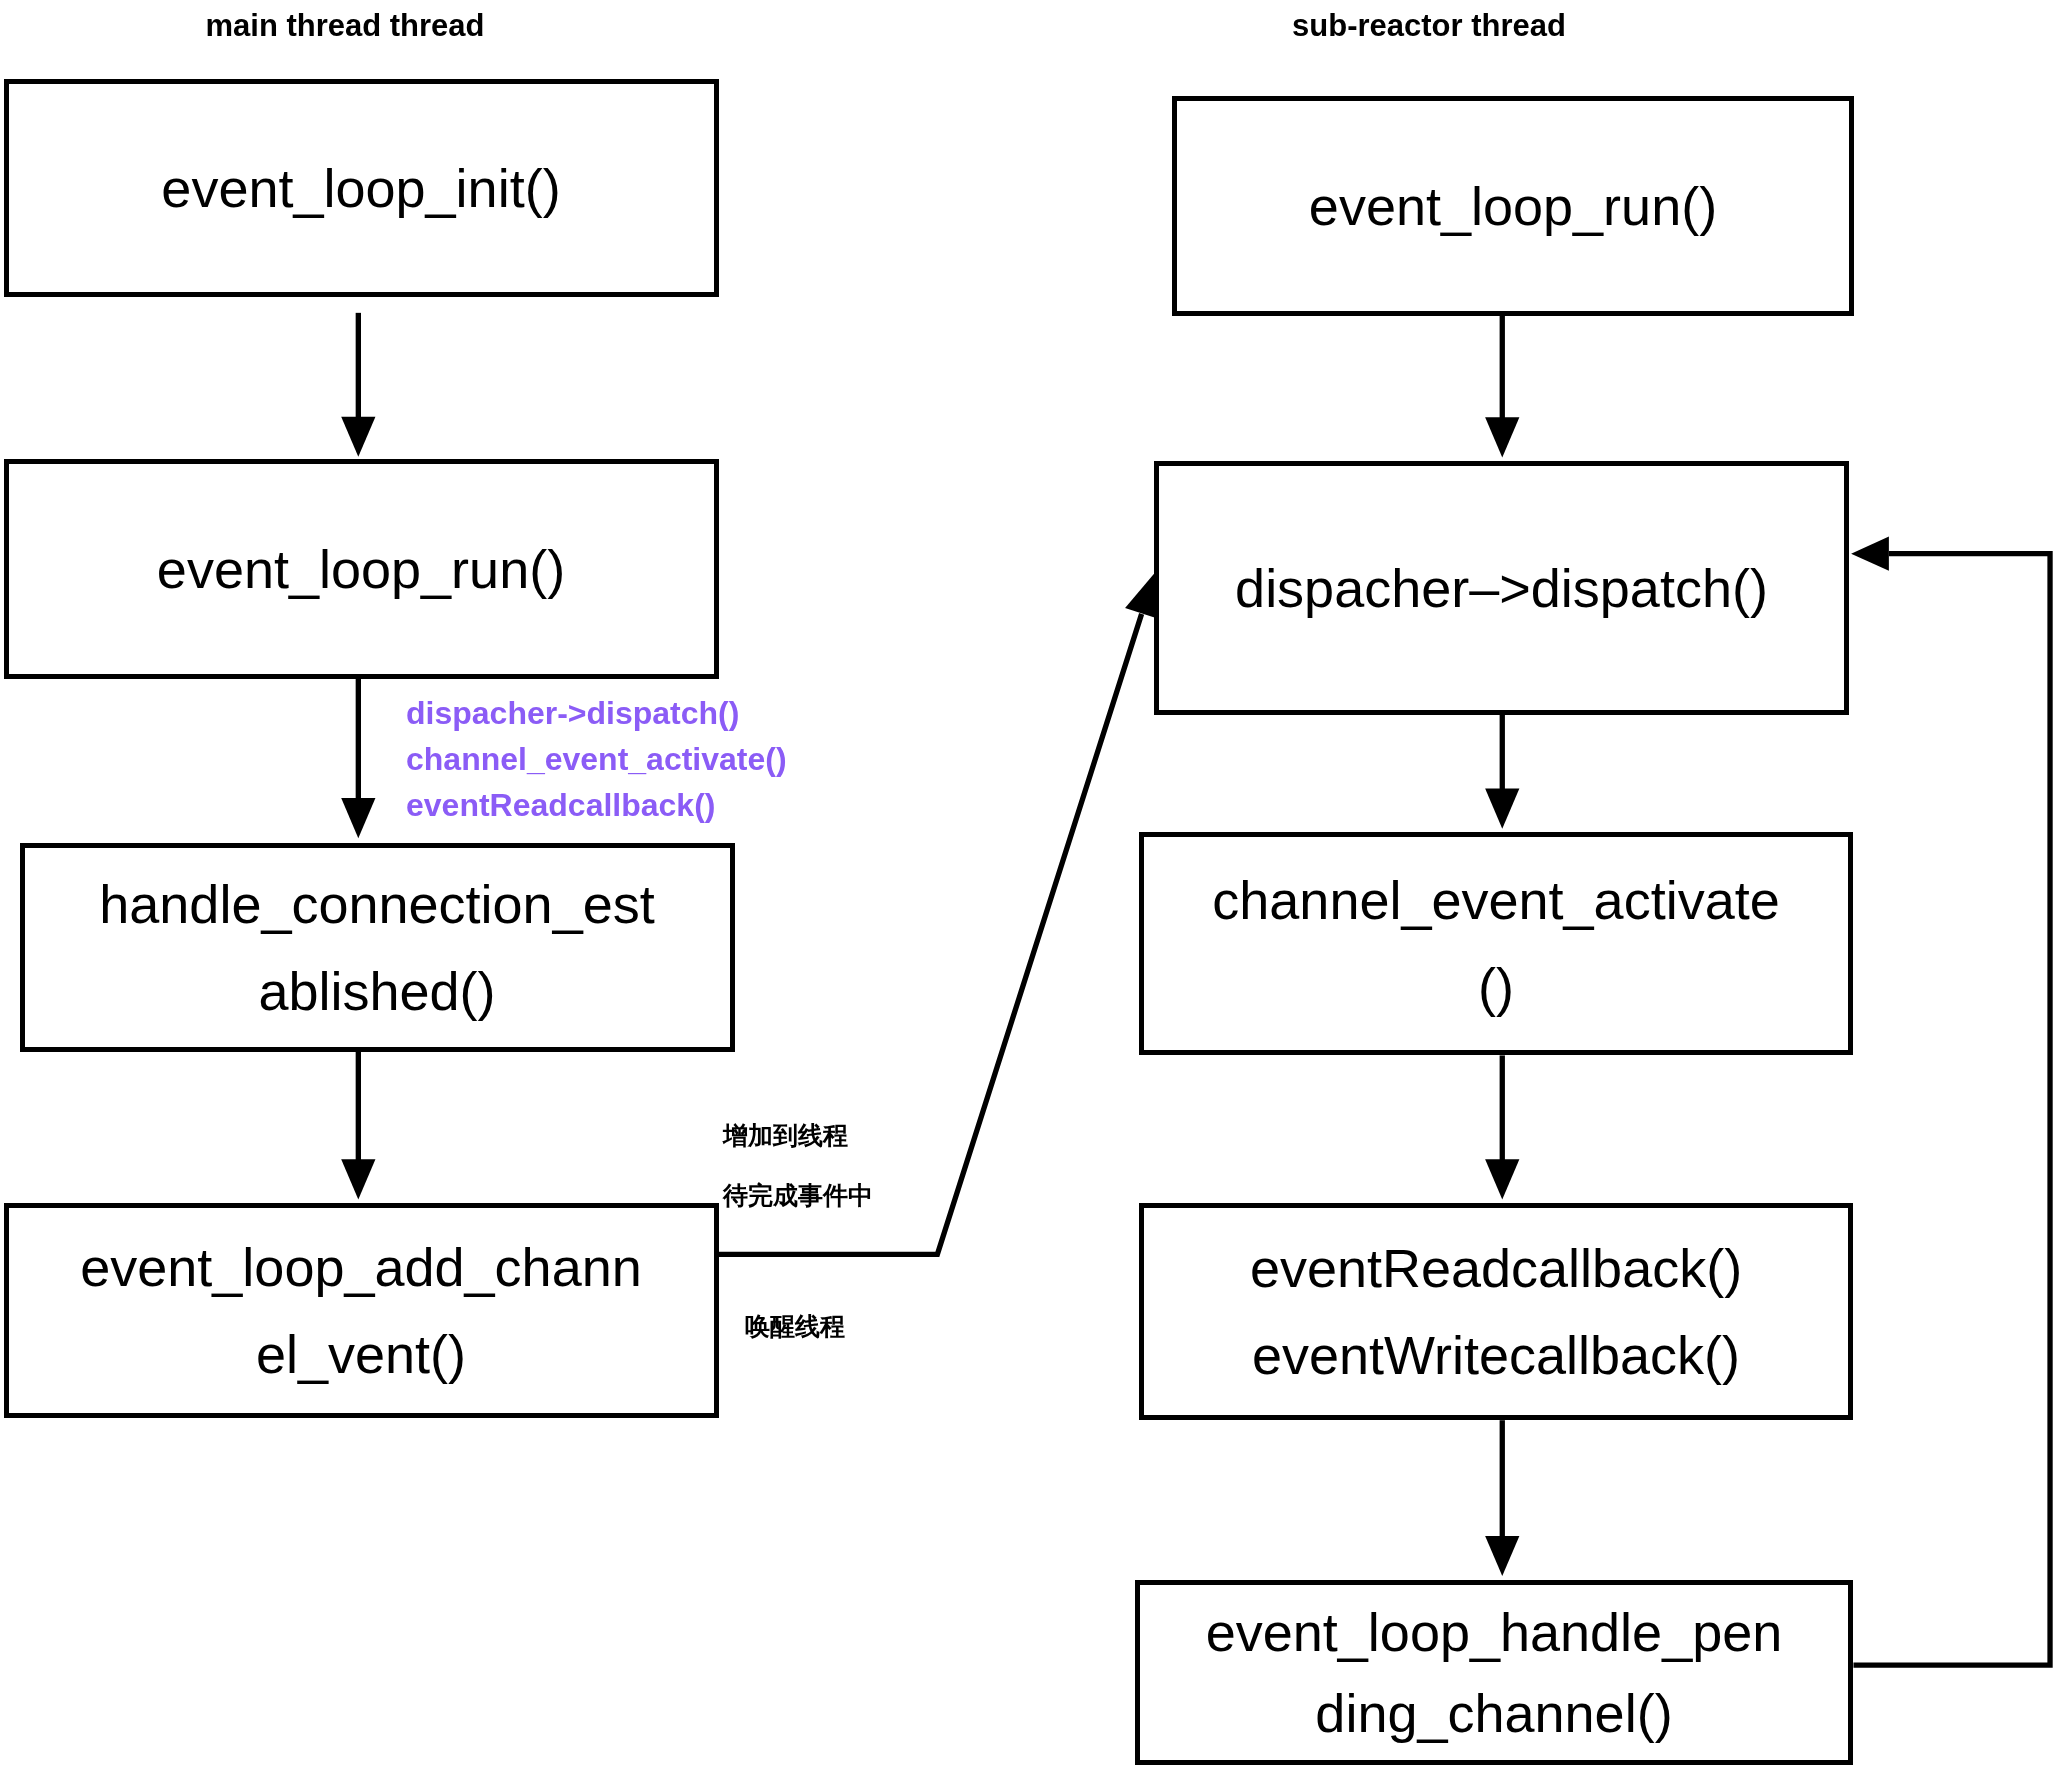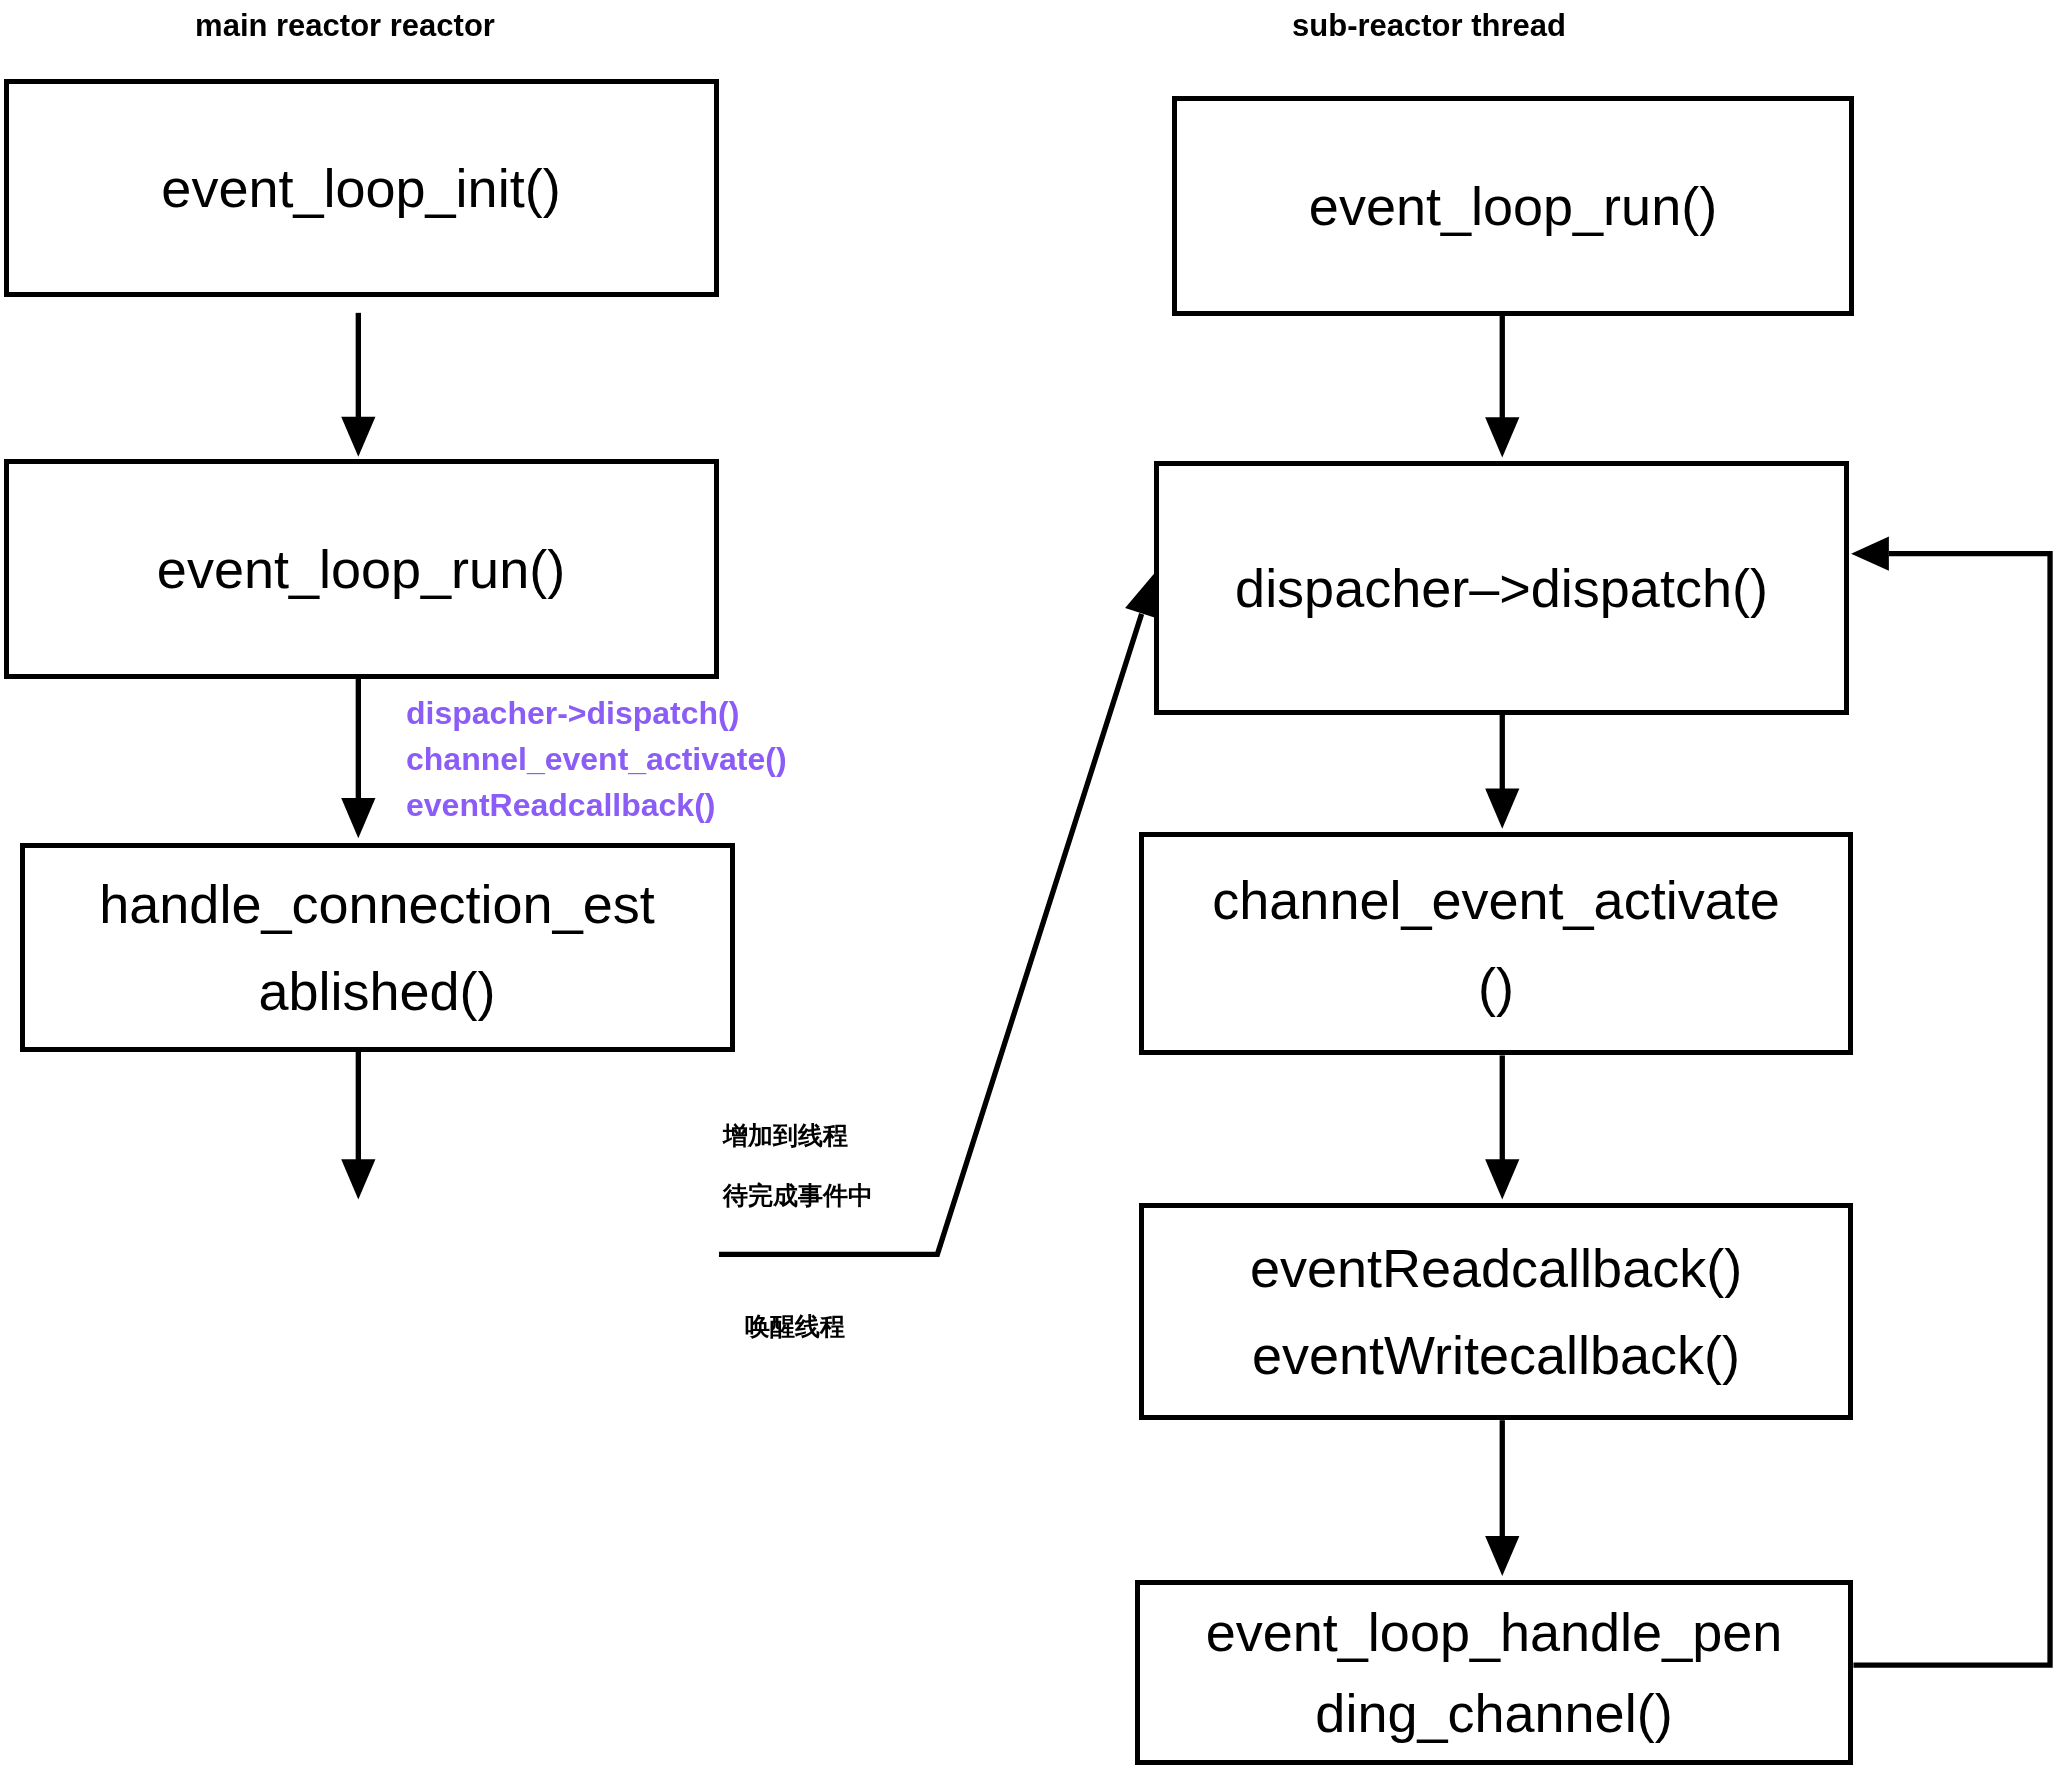--- a/index.html
+++ b/index.html
@@ -118,31 +118,33 @@
       <polyline points="1218,2125 1588,2125 1934,1040"></polyline>
       <polygon points="1955,972 1961,1048 1906,1030"></polygon>
     </g>
 
     <g>
       <polyline points="3140,2821 3473,2821 3473,938 3200,938"></polyline>
       <polygon points="3136,938 3200,909 3200,967"></polygon>
     </g>
   </svg>
 
-  <div class="col-title" style="left: 156px; top: 8.3px; width: 378px;">main reactor reactor</div>
+  <div class="col-title" style="left: 156px; top: 8.3px; width: 378px;">main thread thread</div>
 
   <div class="col-title" style="left: 1240px; top: 8.3px; width: 378px;">sub-reactor thread</div>
 
   <div class="flow-box" style="left: 3.5px; top: 79px; width: 715px; height: 218px;">event_loop_init()</div>
 
   <div class="flow-box" style="left: 3.5px; top: 459px; width: 715px; height: 220px;">event_loop_run()</div>
 
   <div class="flow-box" style="left: 3.5px; top: 843px; width: 715px; height: 209px; margin-left: 16px;">handle_connection_est
 ablished()</div>
 
+  <div class="flow-box" style="left: 3.5px; top: 1203px; width: 715px; height: 215px;">event_loop_add_chann
+el_vent()</div>
 
   <div class="flow-box" style="left: 1172px; top: 96px; width: 682px; height: 220px;">event_loop_run()</div>
 
   <div class="flow-box" style="left: 1154px; top: 461px; width: 695px; height: 254px;">dispacher–&gt;dispatch()</div>
 
   <div class="flow-box" style="left: 1139px; top: 832px; width: 714px; height: 223px;">channel_event_activate
 ()</div>
 
   <div class="flow-box" style="left: 1139px; top: 1203px; width: 714px; height: 217px;">eventReadcallback()
 eventWritecallback()</div>

